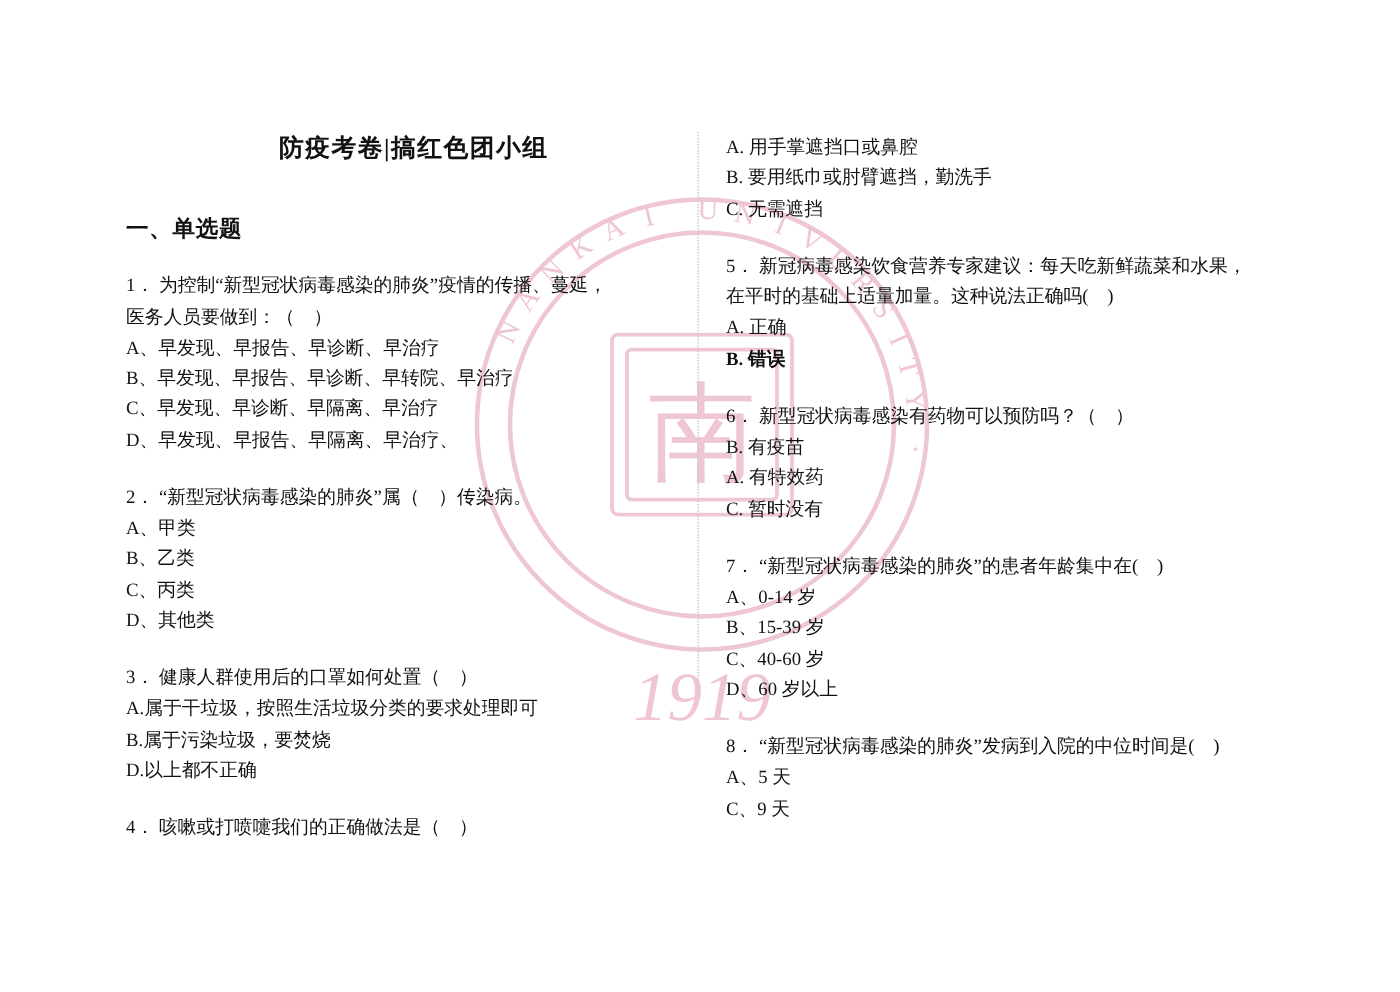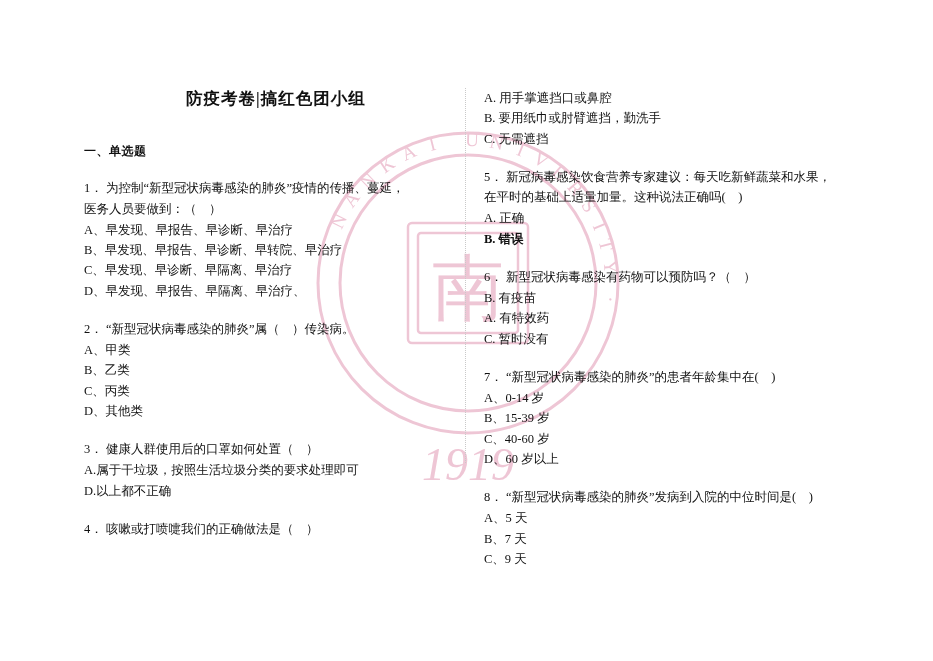--- a/index.html
+++ b/index.html
@@ -64,21 +64,21 @@
 
   .doc-title {
     font-size: 16.5px;
     font-weight: bold;
     letter-spacing: 1px;
     margin: 0 0 34px 0;
     padding-left: 102px;
     line-height: 1.3;
   }
   .section-title {
-    font-size: 12px;
+    font-size: 15px;
     font-weight: bold;
     margin: 0 0 18px 0;
     letter-spacing: 0.5px;
   }
 
   .q-block { margin-bottom: 18px; }
   .q-stem {
     font-size: 12.5px;
     line-height: 1.62;
     margin: 0 0 1px 0;
@@ -159,20 +159,21 @@
         <p class="q-stem"><span class="qnum">2．</span><span>“新型冠状病毒感染的肺炎”属（    ）传染病。</span></p>
         <p class="q-opt">A、甲类</p>
         <p class="q-opt">B、乙类</p>
         <p class="q-opt">C、丙类</p>
         <p class="q-opt">D、其他类</p>
       </div>
 
       <div class="q-block">
         <p class="q-stem"><span class="qnum">3．</span><span>健康人群使用后的口罩如何处置（    ）</span></p>
         <p class="q-opt">A.属于干垃圾，按照生活垃圾分类的要求处理即可</p>
+        <p class="q-opt">B.属于污染垃圾，要焚烧</p>
         <p class="q-opt">D.以上都不正确</p>
       </div>
 
       <div class="q-block">
         <p class="q-stem"><span class="qnum">4．</span><span>咳嗽或打喷嚏我们的正确做法是（    ）</span></p>
       </div>
 
     </div>
 
     <div class="col col-right">
@@ -201,19 +202,18 @@
         <p class="q-stem"><span class="qnum">7．</span><span>“新型冠状病毒感染的肺炎”的患者年龄集中在(    )</span></p>
         <p class="q-opt">A、0-14 岁</p>
         <p class="q-opt">B、15-39 岁</p>
         <p class="q-opt">C、40-60 岁</p>
         <p class="q-opt">D、60 岁以上</p>
       </div>
 
       <div class="q-block">
         <p class="q-stem"><span class="qnum">8．</span><span>“新型冠状病毒感染的肺炎”发病到入院的中位时间是(    )</span></p>
         <p class="q-opt">A、5 天</p>
-        <p class="q-opt">B、7 天</p>
         <p class="q-opt">C、9 天</p>
       </div>
 
     </div>
   </div>
 </div>
 
 </body></html>

